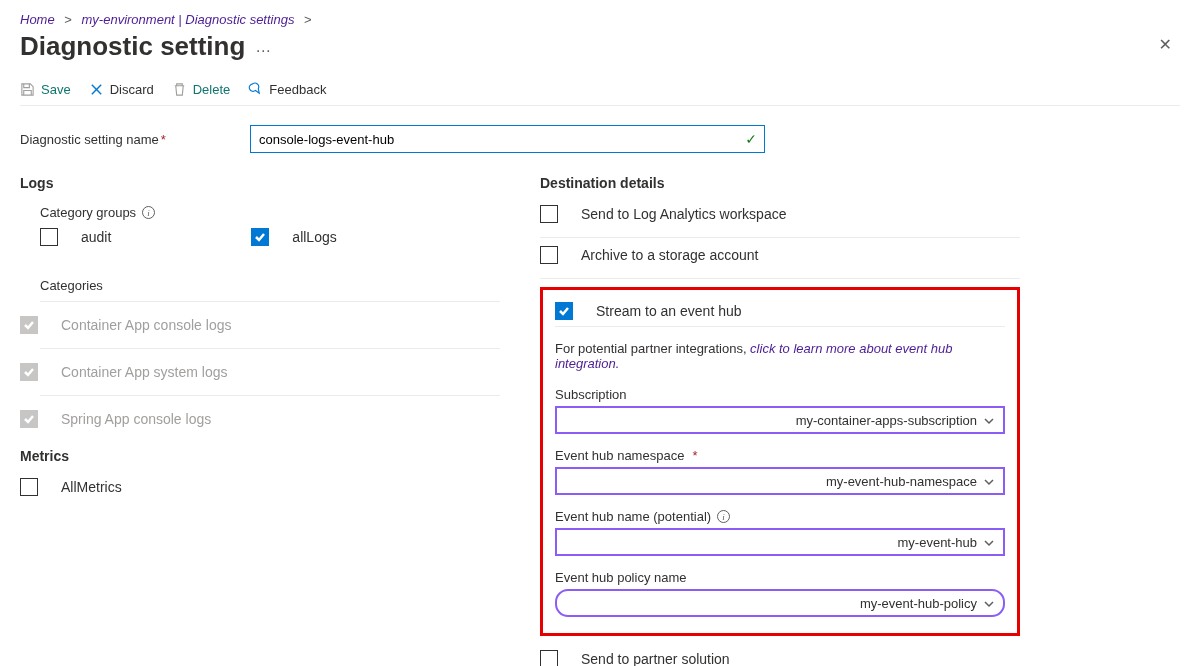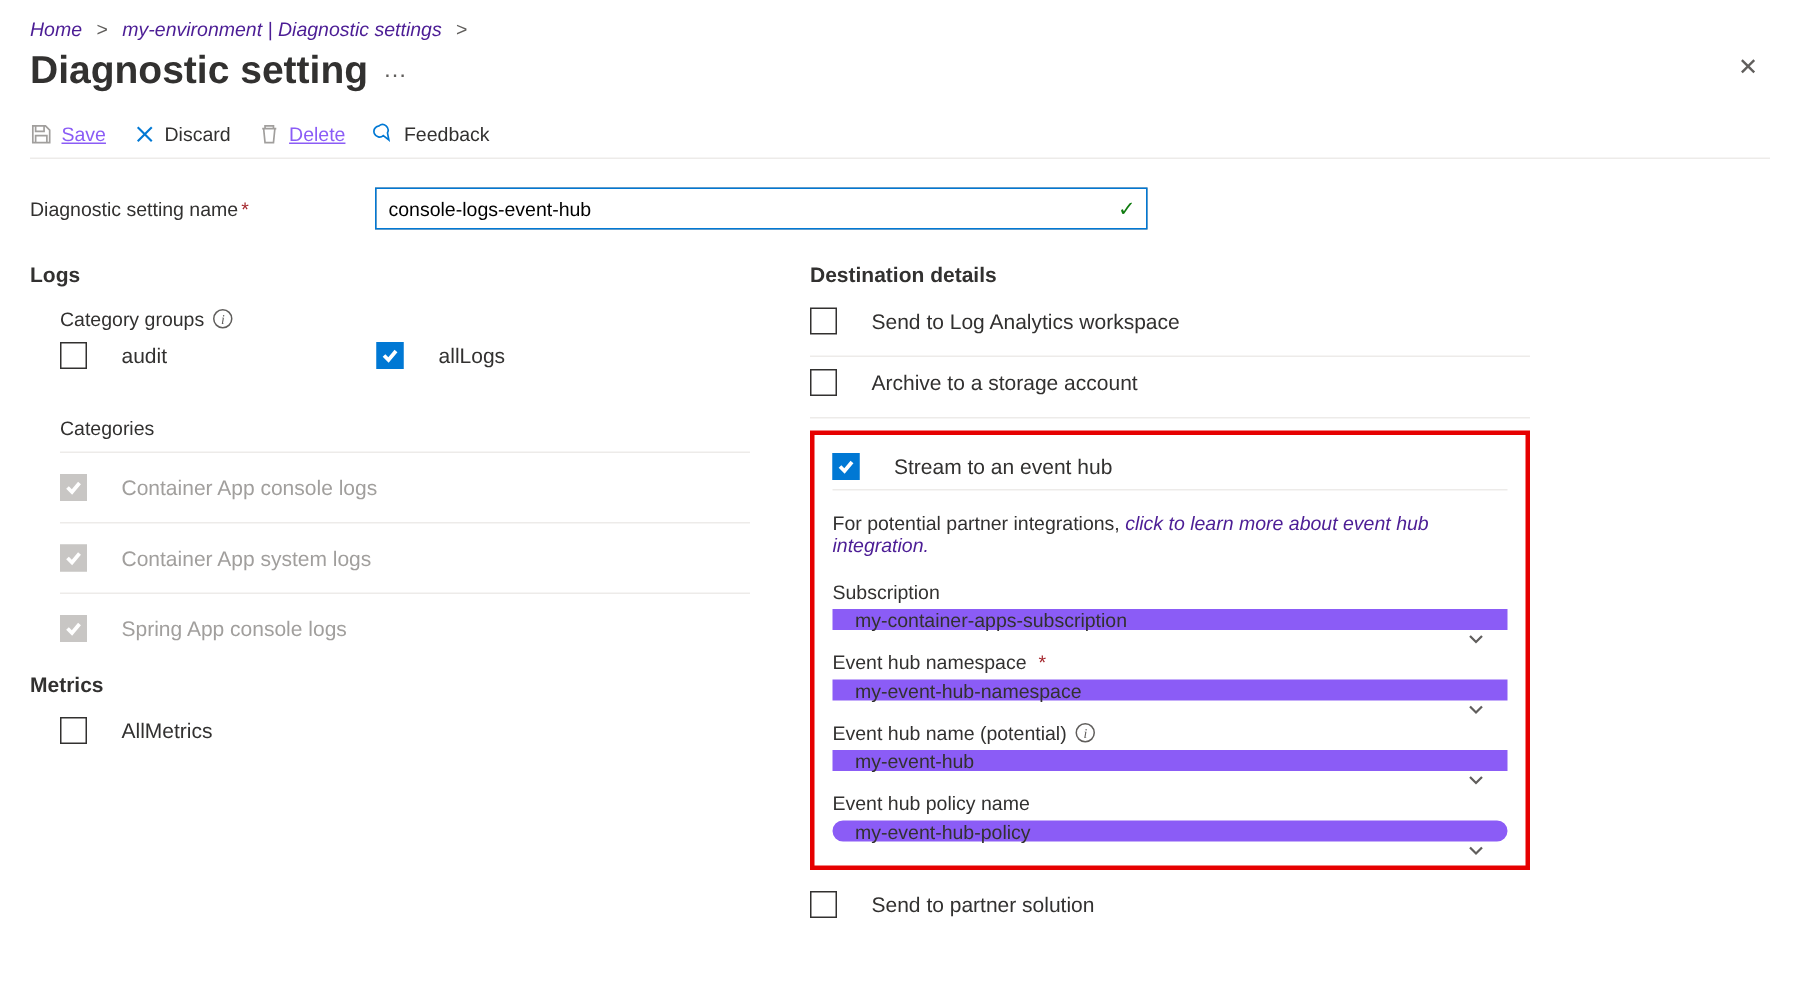--- a/index.html
+++ b/index.html
@@ -16,21 +16,21 @@
 
   .breadcrumb { font-size: 13px; color: #0078d4; }
   .breadcrumb .sep { margin: 0 6px; color: #605e5c; }
   .title-row { display: flex; align-items: flex-start; justify-content: space-between; margin-top: 4px; }
   .title-row h1 { font-size: 26px; font-weight: 600; margin: 0; color: #323130; display:flex; align-items:center; }
   .title-row h1 .ellipsis { font-size: 16px; color:#605e5c; margin-left:10px; font-weight:400;}
   .close-x { font-size: 16px; color: #605e5c; cursor: pointer; padding: 4px 8px; }
 
   .toolbar { display: flex; gap: 18px; margin-top: 20px; padding-bottom: 8px; border-bottom: 1px solid #edebe9; }
   .tool-btn { display: flex; align-items: center; gap: 6px; font-size: 13px; color: #323130; cursor: pointer; }
-  .tool-btn.disabled { color: #8b5cf6; cursor: default; text-decoration: underline; }
+  .tool-btn.disabled { color: #0f766e; cursor: default; }
   .tool-btn svg { width: 15px; height: 15px; }
   .tool-btn.blue svg path, .tool-btn.blue svg line, .tool-btn.blue svg polyline { stroke: #0078d4; }
 
   .form-row { display: flex; align-items: center; margin-top: 19px; margin-bottom: 18px; }
   .form-row label { width: 230px; font-size: 13px; }
   .req { color: #a4262c; margin-left: 2px; }
   .text-input {
     width: 515px; height: 28px; border: 1px solid #8a8886; padding: 0 28px 0 8px;
     font-size: 13px; outline: 1px solid #0078d4; outline-offset: -1px; position: relative;
   }
@@ -39,21 +39,21 @@
 
   .columns { display: flex; gap: 40px; }
   .col { flex: 0 0 auto; }
   .col.left { width: 480px; }
   .col.right { width: 480px; }
 
   .section-title { font-weight: 600; font-size: 14px; margin: 4px 0 14px 0; }
   .sub-label { font-size: 13px; color: #323130; margin-bottom: 8px; display:flex; align-items:center; gap:6px; }
 
   .cb-row { display: flex; align-items: center; gap: 23px; margin-bottom: 14px; font-size: 14px; }
-  .cb-row.pad { margin-left: 20px; }
+  .cb-row.pad { }
   .cb {
     width: 18px; height: 18px; border: 1px solid #323130; display: inline-flex;
     align-items: center; justify-content: center; flex-shrink: 0; background:#fff;
   }
   .cb.checked { background: #0078d4; border-color: #0078d4; color: #fff; }
   .cb.checked.disabled { background: #c8c6c4; border-color: #c8c6c4; }
   .cb.checked svg { width: 12px; height: 12px; }
   .cb.checked svg path { stroke: #fff; stroke-width: 2.5; fill: none; }
   .cb.checked.disabled svg path { stroke: #fff; }
   .disabled-text { color: #a19f9d; }
@@ -68,23 +68,23 @@
     font-size: 9px; color: #605e5c; font-style: italic; font-family: Georgia, serif;
   }
 
   .dest-row { margin-bottom: 8px; }
   .dest-row hr { margin: 8px 0; }
 
   .highlight-box { border: 3px solid #e60000; padding: 12px 12px 16px 12px; margin: 8px 0 14px 0; }
   .partner-text { font-size: 13px; margin: 10px 0 16px 0; }
   .field-label { font-size: 13px; margin-bottom: 4px; display:flex; align-items:center; gap:6px;}
   .dropdown {
-    width: 100%; height: 14px; border: 7px solid #8b5cf6; padding: 0 26px 0 8px;
+    width: 100%; height: 28px; border: 2px solid #8b5cf6; padding: 0 26px 0 8px;
     font-size: 13px; background: #fff; position: relative; display: flex; align-items: center;
-    margin-bottom: 14px; cursor: pointer;
+    margin-bottom: 14px; cursor: pointer; justify-content: flex-end;
   }
   .dropdown .chev { position: absolute; right: 8px; top: 7px; }
   .chev svg { width: 12px; height: 12px; }
   .chev svg path { stroke: #605e5c; stroke-width: 1.5; fill: none; }
 </style>
 </head>
 <body>
 
 <div class="breadcrumb">
   <a href="#">Home</a>

